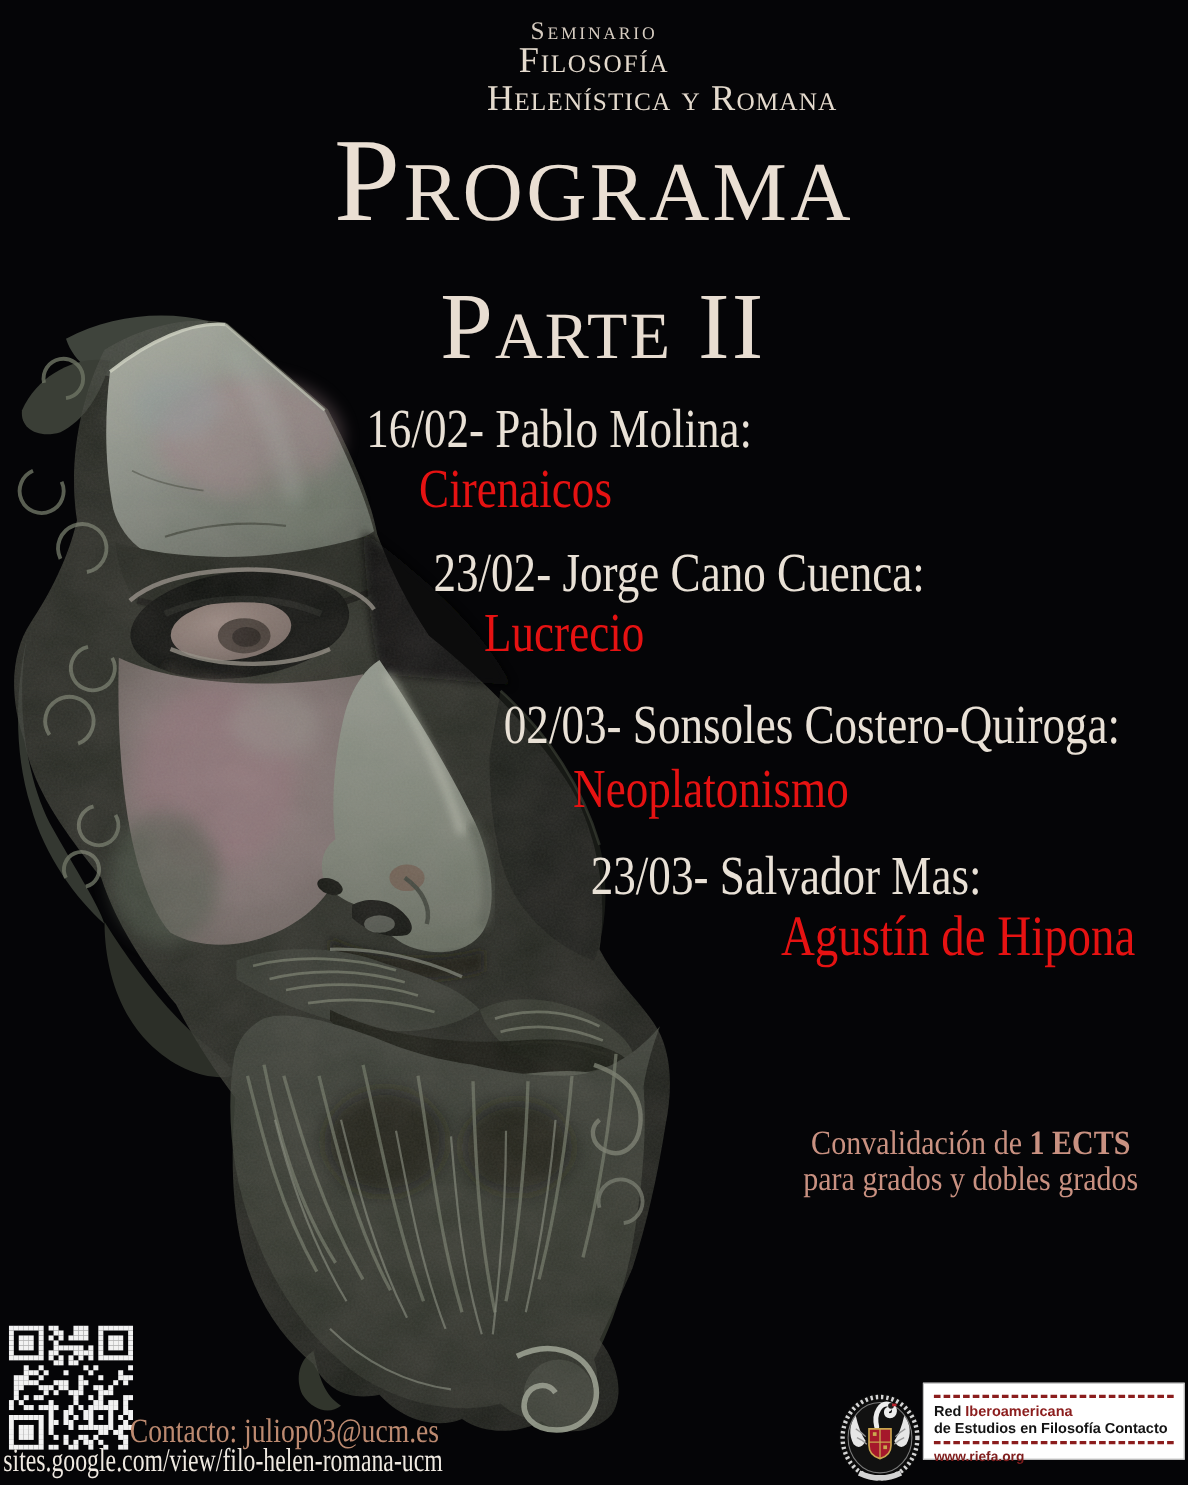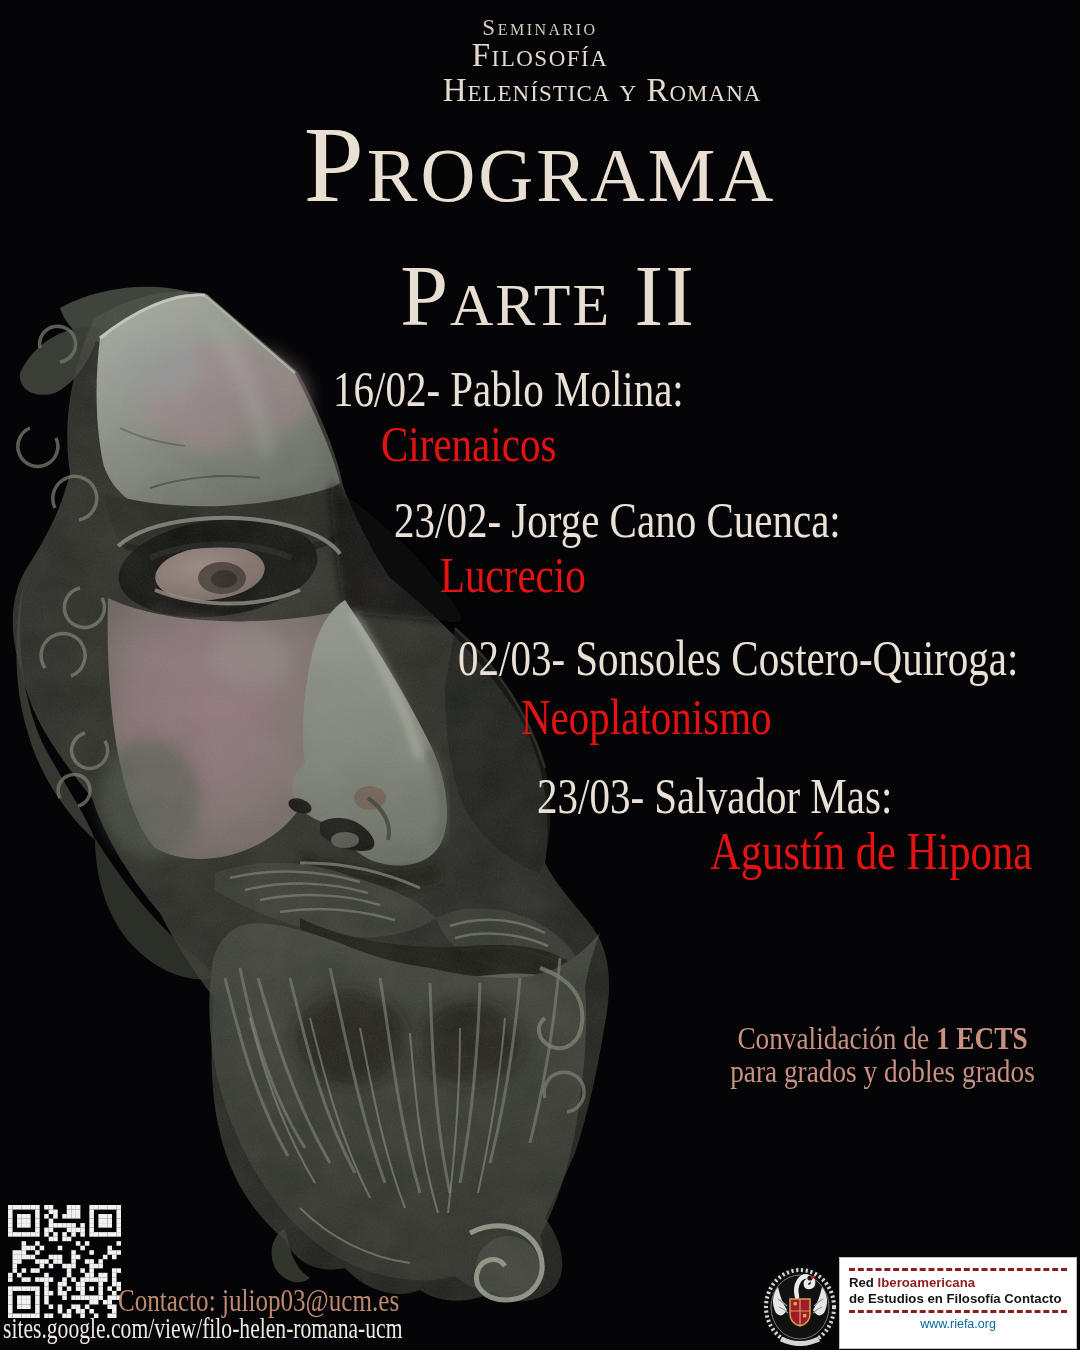--- a/index.html
+++ b/index.html
@@ -24,26 +24,26 @@
   .s2d{left:394px;top:491px;} .s2t{left:440px;top:546px;}
   .s3d{left:458px;top:629px;} .s3t{left:521px;top:688px;}
   .s4d{left:537px;top:767px;} .s4t{left:710px;top:822px;font-size:52px;}
   
   .credits{left:700px;top:1022px;width:365px;text-align:center;font-size:31px;line-height:1.08;
            color:#c99181;transform:scaleX(.88);transform-origin:center top;white-space:nowrap;}
   
   .contact{left:118px;top:1283px;font-size:31px;color:#bd8a70;transform:scaleX(.81);transform-origin:left top;}
   .site   {left:3px;  top:1311px;font-size:30px;color:#efe9e1;transform:scaleX(.72);transform-origin:left top;}
   
-  .riefa{left:839px;top:1257px;width:238px;height:92px;background:#ffffff;border:1px solid #bfbfbf;
+  .riefa{left:839px;top:1257px;width:238px;height:70px;background:#ffffff;border:1px solid #bfbfbf;
          box-sizing:border-box;padding:7px 9px 0;font-family:"Liberation Sans", sans-serif;}
   .dash{height:0;border-top:3px dashed #8b1d1d;margin:3px 0 4px;}
   .riefa-l{font-size:13.2px;font-weight:bold;color:#141414;line-height:1.22;white-space:nowrap;}
   .maroon{color:#8b1d1d;}
-  .riefa-url{font-size:12.5px;font-weight:normal;color:#0369a1;margin-top:1px;text-align:center;}
+  .riefa-url{font-size:12.5px;font-weight:bold;color:#7f1d1d;margin-top:1px;}
   svg{display:block;}
 </style>
 </head>
 <body>
 
 <div class="poster">
 
   <svg class="abs" style="left:0;top:278px;" width="660" height="1030" viewBox="0 0 660 1030">
     <defs>
       <radialGradient id="gBase" cx="0.42" cy="0.32" r="0.95">

